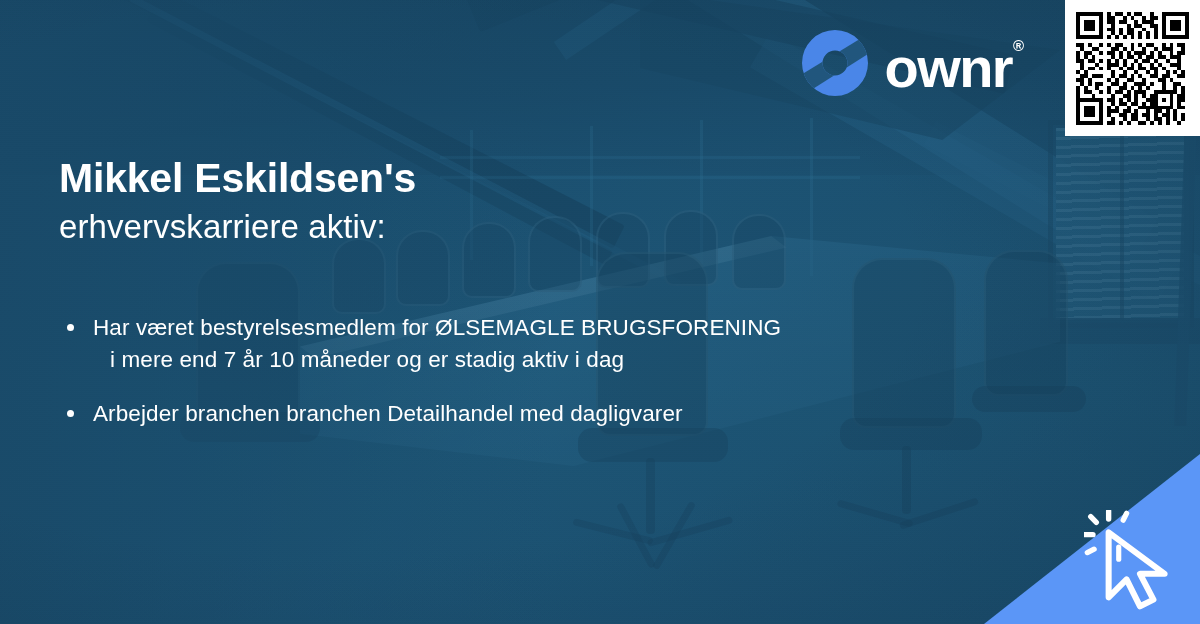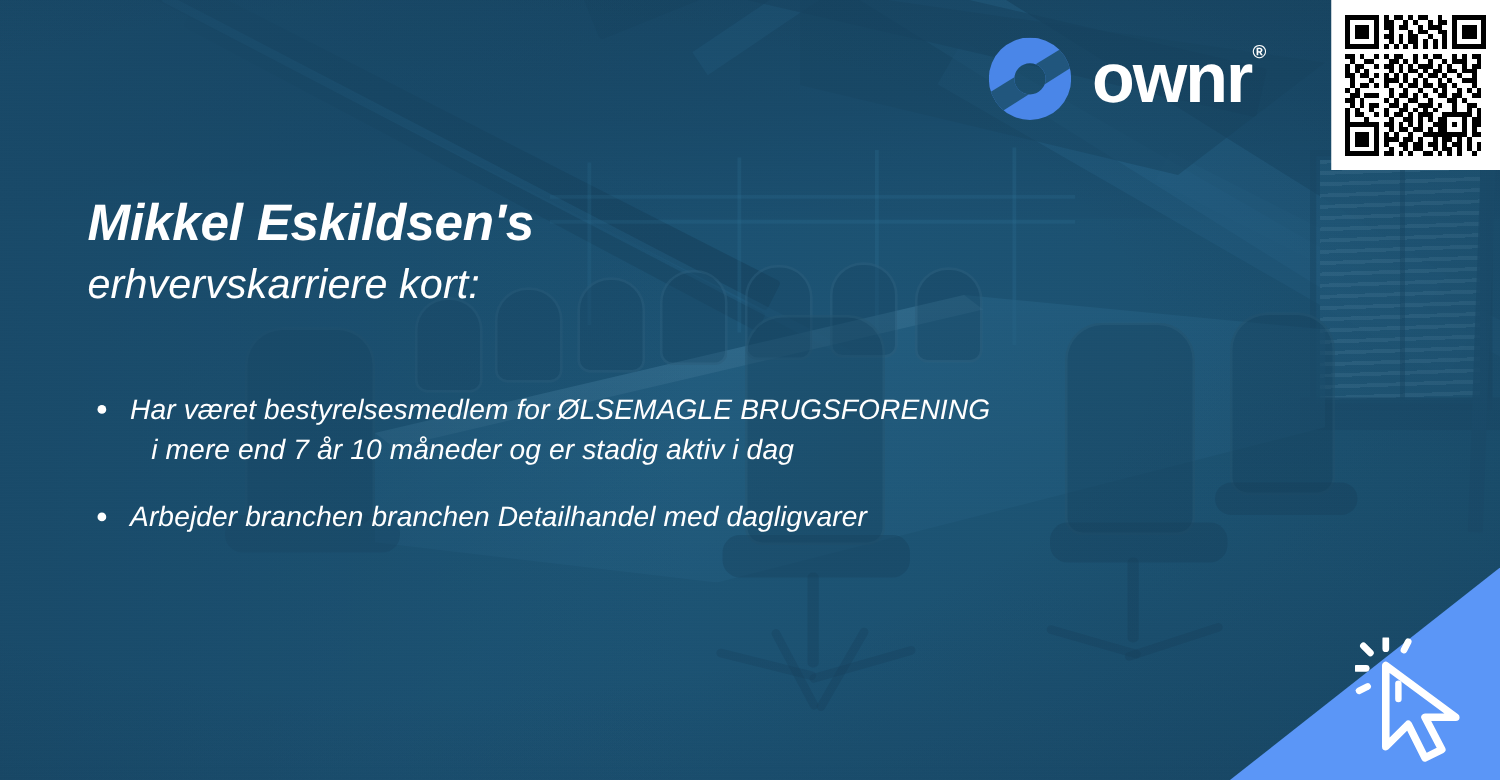--- a/index.html
+++ b/index.html
@@ -194,23 +194,22 @@
     position: absolute; inset: 0;
     opacity: .05;
     background-image:
       repeating-linear-gradient(0deg, rgba(255,255,255,.10) 0 1px, rgba(0,0,0,0) 1px 2px),
       repeating-linear-gradient(90deg, rgba(255,255,255,.08) 0 1px, rgba(0,0,0,0) 1px 2px);
   }
 
   
   .content {
     position: absolute;
-    left: 70px; top: 0; width: 980px; height: 100%;
+    left: 59px; top: 0; width: 980px; height: 100%;
     z-index: 6;
-    font-style: italic;
   }
   .headline {
     position: absolute;
     left: 0; top: 152px;
     color: #ffffff;
   }
   .headline .l1 {
     font-size: 41px;
     font-weight: 700;
     line-height: 52px;
@@ -246,23 +245,23 @@
     width: 7px; height: 7px;
     border-radius: 50%;
     background: #ffffff;
   }
   .bullet .ln { display: block; white-space: nowrap; }
   .bullet .ln + .ln { padding-left: 17px; }
 
   
   .logo {
     position: absolute;
-    right: 188px; top: 30px;
+    right: 177px; top: 30px;
     display: flex;
-    align-items: flex-start;
+    align-items: flex-end;
     z-index: 7;
   }
   .logo-mark { width: 66px; height: 66px; display:block; }
   .logo-word {
     margin-left: 17px;
     color: #ffffff;
     font-size: 56px;
     font-weight: 700;
     letter-spacing: -1.6px;
     line-height: 56px;
@@ -634,21 +633,21 @@
           <rect x="21" y="28" width="1" height="1"></rect>
         <rect x="26" y="28" width="1" height="1"></rect>
       </g>
     </svg>
   </div>
 
   <div class="content">
 
     <div class="headline">
       <div class="l1">Mikkel Eskildsen's</div>
-      <div class="l2">erhvervskarriere kort:</div>
+      <div class="l2">erhvervskarriere aktiv:</div>
     </div>
 
     <div class="bullets">
 
       <div class="bullet">
         <span class="dot"></span>
         <span class="ln">Har været bestyrelsesmedlem for ØLSEMAGLE BRUGSFORENING</span>
         <span class="ln">i mere end 7 år 10 måneder og er stadig aktiv i dag</span>
       </div>
 

